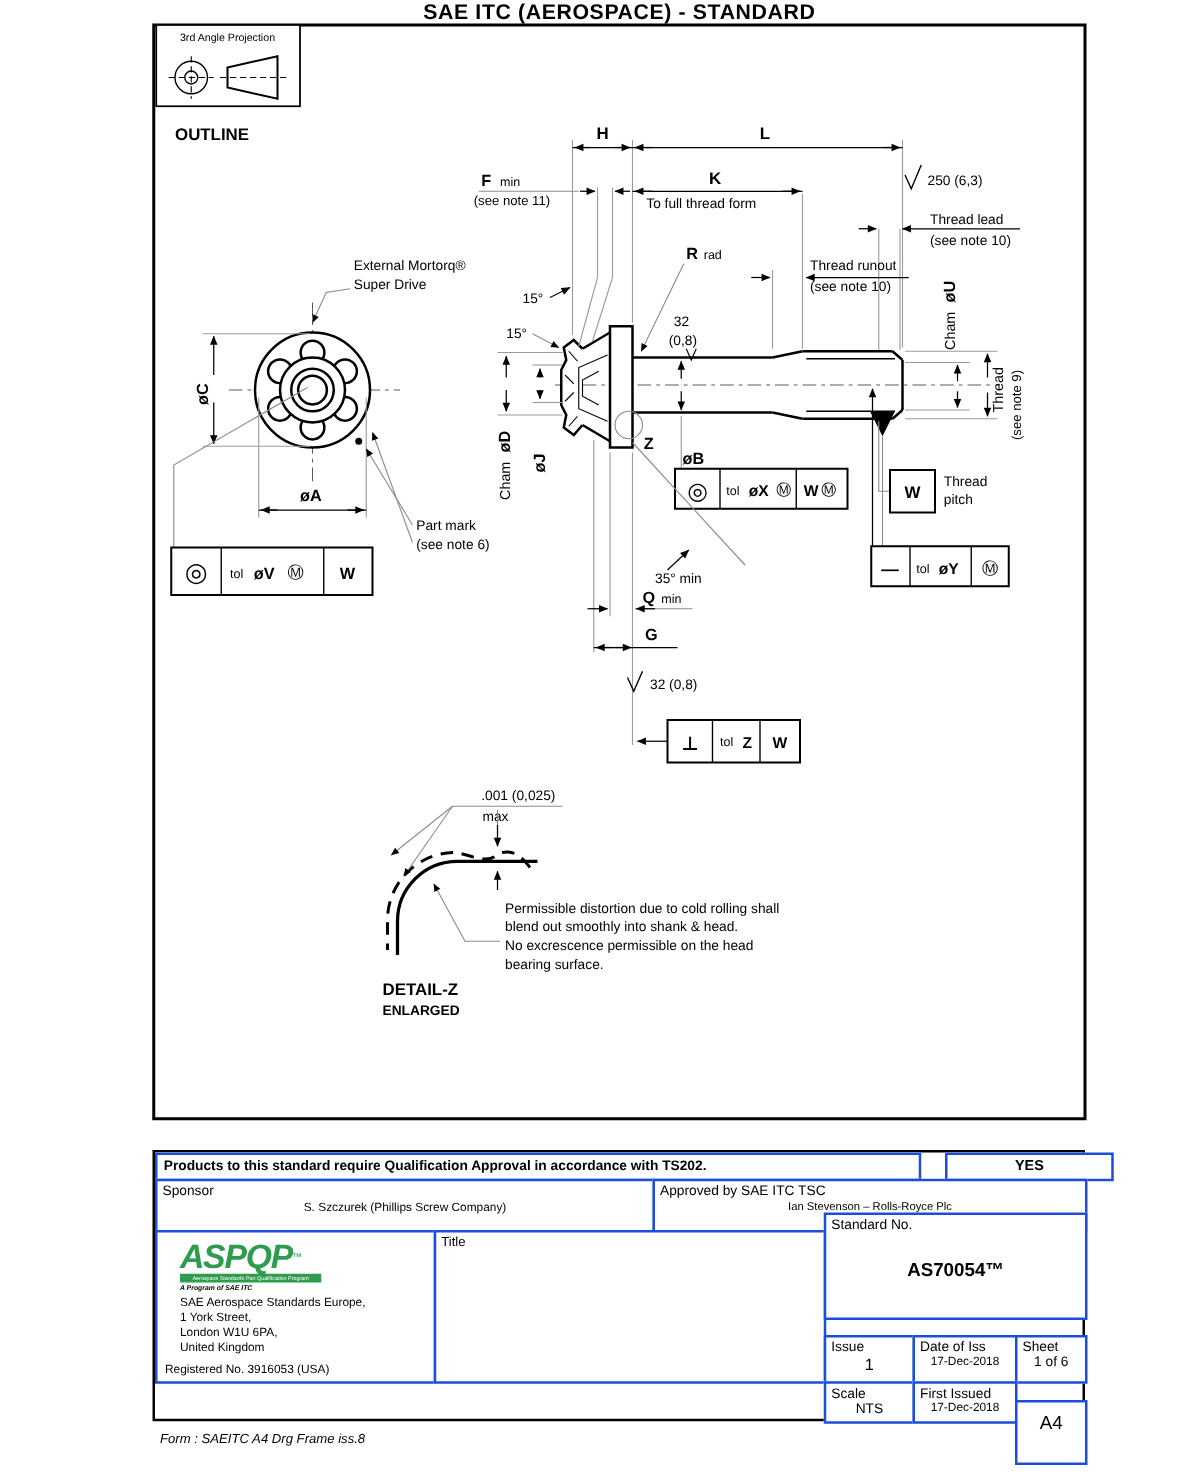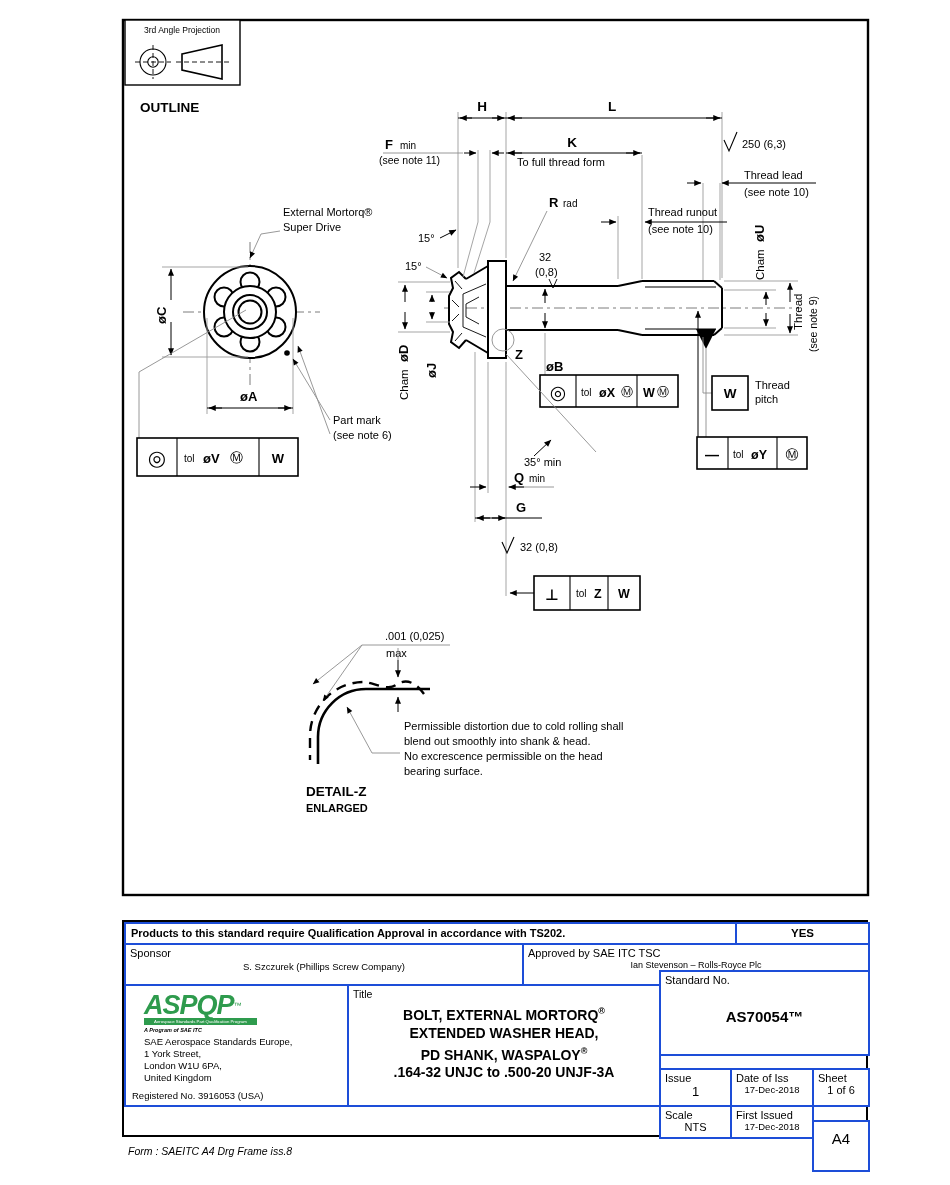--- a/index.html
+++ b/index.html
@@ -31,20 +31,21 @@
   .logo-name{font-size:27px;font-weight:bold;font-style:italic;letter-spacing:-1px;line-height:26px;}
   .logo-tag{width:113px;height:7px;font-size:4.3px;line-height:7px;color:#fff;text-align:center;overflow:hidden;}
   .logo-prog{font-size:5.5px;font-weight:bold;font-style:italic;margin-top:2px;}
   .addr{font-size:9.5px;line-height:12px;margin-top:3px;}
 </style>
 </head>
 <body>
 
 <div class="page">
 
+  <div class="doc-title">SAE ITC (AEROSPACE) - STANDARD</div>
 
   <svg width="950" height="1185" viewBox="0 0 950 1185" xmlns="http://www.w3.org/2000/svg">
     <defs>
       <marker id="ah" viewBox="0 0 10 10" refX="9" refY="5" markerWidth="9.5" markerHeight="7.5" orient="auto">
         <path d="M0,1 L9.5,5 L0,9 z" fill="#000"></path>
       </marker>
     </defs>
 
     <rect x="123" y="20" width="745" height="875" fill="none" stroke="#000" stroke-width="2.4"></rect>
 
@@ -322,21 +323,21 @@
       <text x="306" y="796" class="b s135">DETAIL-Z</text>
       <text x="306" y="812" class="b s11">ENLARGED</text>
     </g>
   </svg>
 
   
   <div class="tb">
     <div class="cell" style="left:0;top:0;width:613px;height:23px;">
       <div style="font-size:11px;font-weight:bold;padding:3px 0 0 5px;">Products to this standard require Qualification Approval in accordance with TS202.</div>
     </div>
-    <div class="cell ctr" style="left:611px;top:0;width:135px;height:23px;">
+    <div class="cell ctr" style="left:632px;top:0;width:135px;height:23px;">
       <div style="font-size:11.5px;font-weight:bold;padding-top:3px;">YES</div>
     </div>
     <div class="cell" style="left:0;top:21px;width:400px;height:43px;">
       <div class="lbl">Sponsor</div>
       <div class="ctr" style="font-size:9.5px;margin-top:2px;">S. Szczurek (Phillips Screw Company)</div>
     </div>
     <div class="cell" style="left:398px;top:21px;width:348px;height:43px;">
       <div class="lbl">Approved by SAE ITC TSC</div>
       <div class="ctr" style="font-size:9px;margin-top:1px;">Ian Stevenson – Rolls-Royce Plc</div>
     </div>
@@ -351,26 +352,20 @@
         <div class="addr">SAE Aerospace Standards Europe,</div>
         <div class="addr" style="margin-top:0;">1 York Street,</div>
         <div class="addr" style="margin-top:0;">London W1U 6PA,</div>
         <div class="addr" style="margin-top:0;">United Kingdom</div>
       </div>
       <div style="position:absolute;left:6px;bottom:4px;font-size:9.5px;">Registered No. 3916053 (USA)</div>
     </div>
 
     <div class="cell" style="left:223px;top:62px;width:314px;height:123px;">
       <div style="font-size:10.5px;padding:2px 0 0 4px;">Title</div>
-      <div class="ctr" style="font-size:14px;font-weight:bold;line-height:18px;margin-top:2px;">
-        <div><span>BOLT, EXTERNAL MORTORQ</span><span class="sup">®</span></div>
-        <div>EXTENDED WASHER HEAD,</div>
-        <div><span>PD SHANK, WASPALOY</span><span class="sup">®</span></div>
-        <div>.164-32 UNJC to .500-20 UNJF-3A</div>
-      </div>
     </div>
 
     <div class="cell" style="left:535px;top:48px;width:211px;height:86px;">
       <div class="lbl">Standard No.</div>
       <div class="ctr" style="font-size:15px;font-weight:bold;margin-top:22px;">AS70054™</div>
     </div>
 
     <div class="cell" style="left:535px;top:146px;width:73px;height:39px;">
       <div class="lbl">Issue</div>
       <div class="ctr" style="font-size:13px;">1</div>

